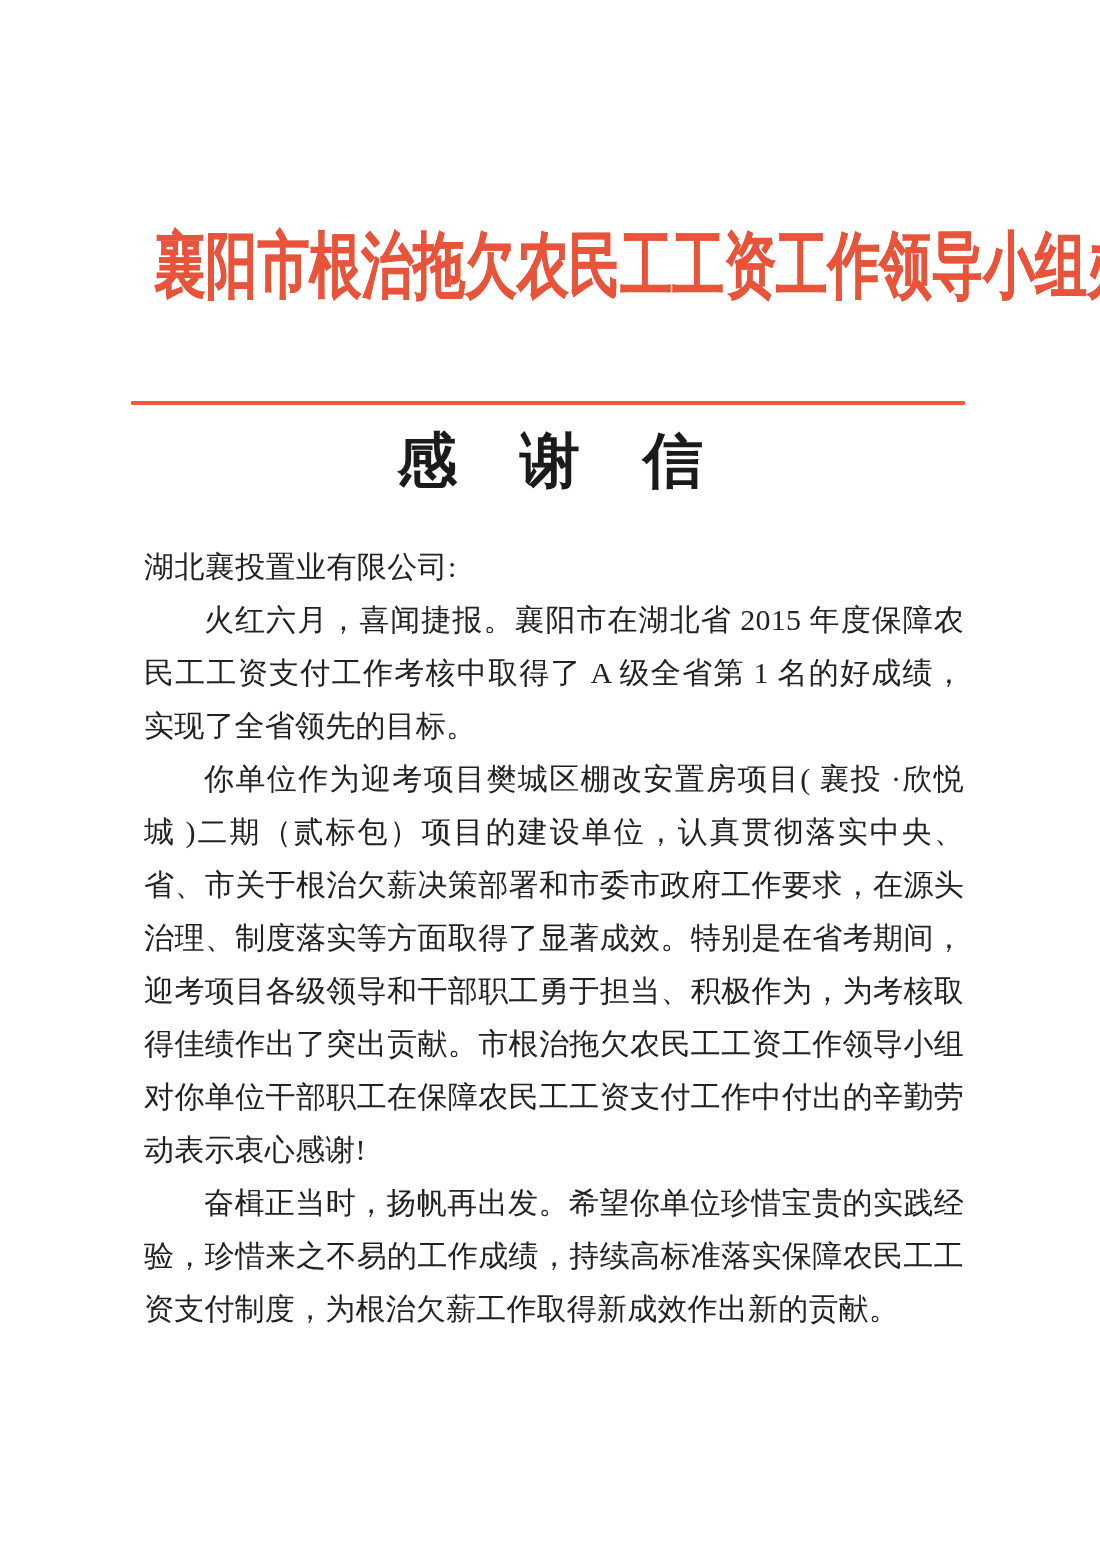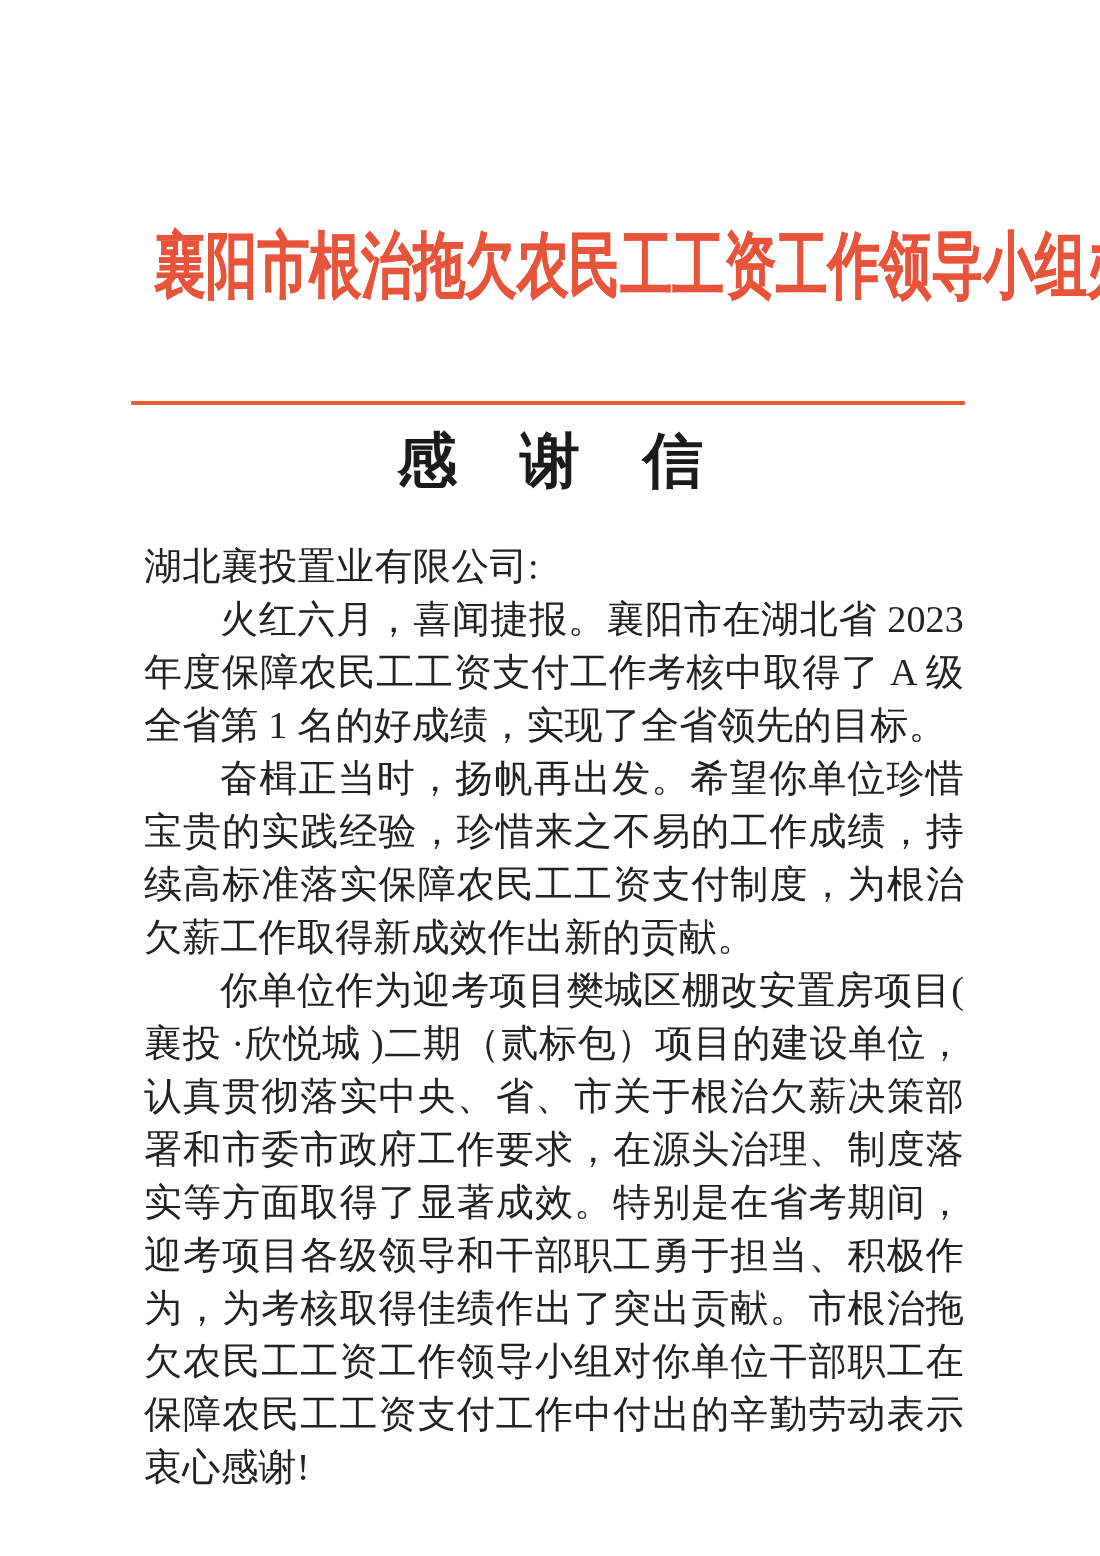--- a/index.html
+++ b/index.html
@@ -64,21 +64,21 @@
   }
 
   
   .body-block {
     position: absolute;
     left: 144px;
     top: 540px;
     width: 820px;
     color: #222222;
     font-family: "Liberation Serif", "DejaVu Serif", serif;
-    font-size: 38px;
+    font-size: 30px;
     line-height: 53px;
   }
 
   .salutation {
     text-align: left;
     margin: 0 0 0 0;
     letter-spacing: 0.4px;
   }
 
   .para {
@@ -106,25 +106,25 @@
 
   <div class="letterhead">襄阳市根治拖欠农民工工资工作领导小组办公室</div>
 
   <div class="letterhead-rule"></div>
 
   <div class="doc-title">感 谢 信</div>
 
   <div class="body-block">
     <p class="salutation">湖北襄投置业有限公司:</p>
 
-    <p class="para">火红六月，喜闻捷报。襄阳市在湖北省 2023 年度保障农民工工资支付工作考核中取得了 A 级全省第 1 名的好成绩，实现了全省领先的目标。</p>
+    <p class="para">火红六月，喜闻捷报。襄阳市在湖北省 2015 年度保障农民工工资支付工作考核中取得了 A 级全省第 1 名的好成绩，实现了全省领先的目标。</p>
+
+    <p class="para">你单位作为迎考项目樊城区棚改安置房项目( 襄投 ·欣悦城 )二期（贰标包）项目的建设单位，认真贯彻落实中央、省、市关于根治欠薪决策部署和市委市政府工作要求，在源头治理、制度落实等方面取得了显著成效。特别是在省考期间，迎考项目各级领导和干部职工勇于担当、积极作为，为考核取得佳绩作出了突出贡献。市根治拖欠农民工工资工作领导小组对你单位干部职工在保障农民工工资支付工作中付出的辛勤劳动表示衷心感谢!</p>
 
     <p class="para">奋楫正当时，扬帆再出发。希望你单位珍惜宝贵的实践经验，珍惜来之不易的工作成绩，持续高标准落实保障农民工工资支付制度，为根治欠薪工作取得新成效作出新的贡献。</p>
-
-    <p class="para">你单位作为迎考项目樊城区棚改安置房项目( 襄投 ·欣悦城 )二期（贰标包）项目的建设单位，认真贯彻落实中央、省、市关于根治欠薪决策部署和市委市政府工作要求，在源头治理、制度落实等方面取得了显著成效。特别是在省考期间，迎考项目各级领导和干部职工勇于担当、积极作为，为考核取得佳绩作出了突出贡献。市根治拖欠农民工工资工作领导小组对你单位干部职工在保障农民工工资支付工作中付出的辛勤劳动表示衷心感谢!</p>
   </div>
 
   <div class="sign-zone">
 
     
 
     
   </div>
 
 </div>

